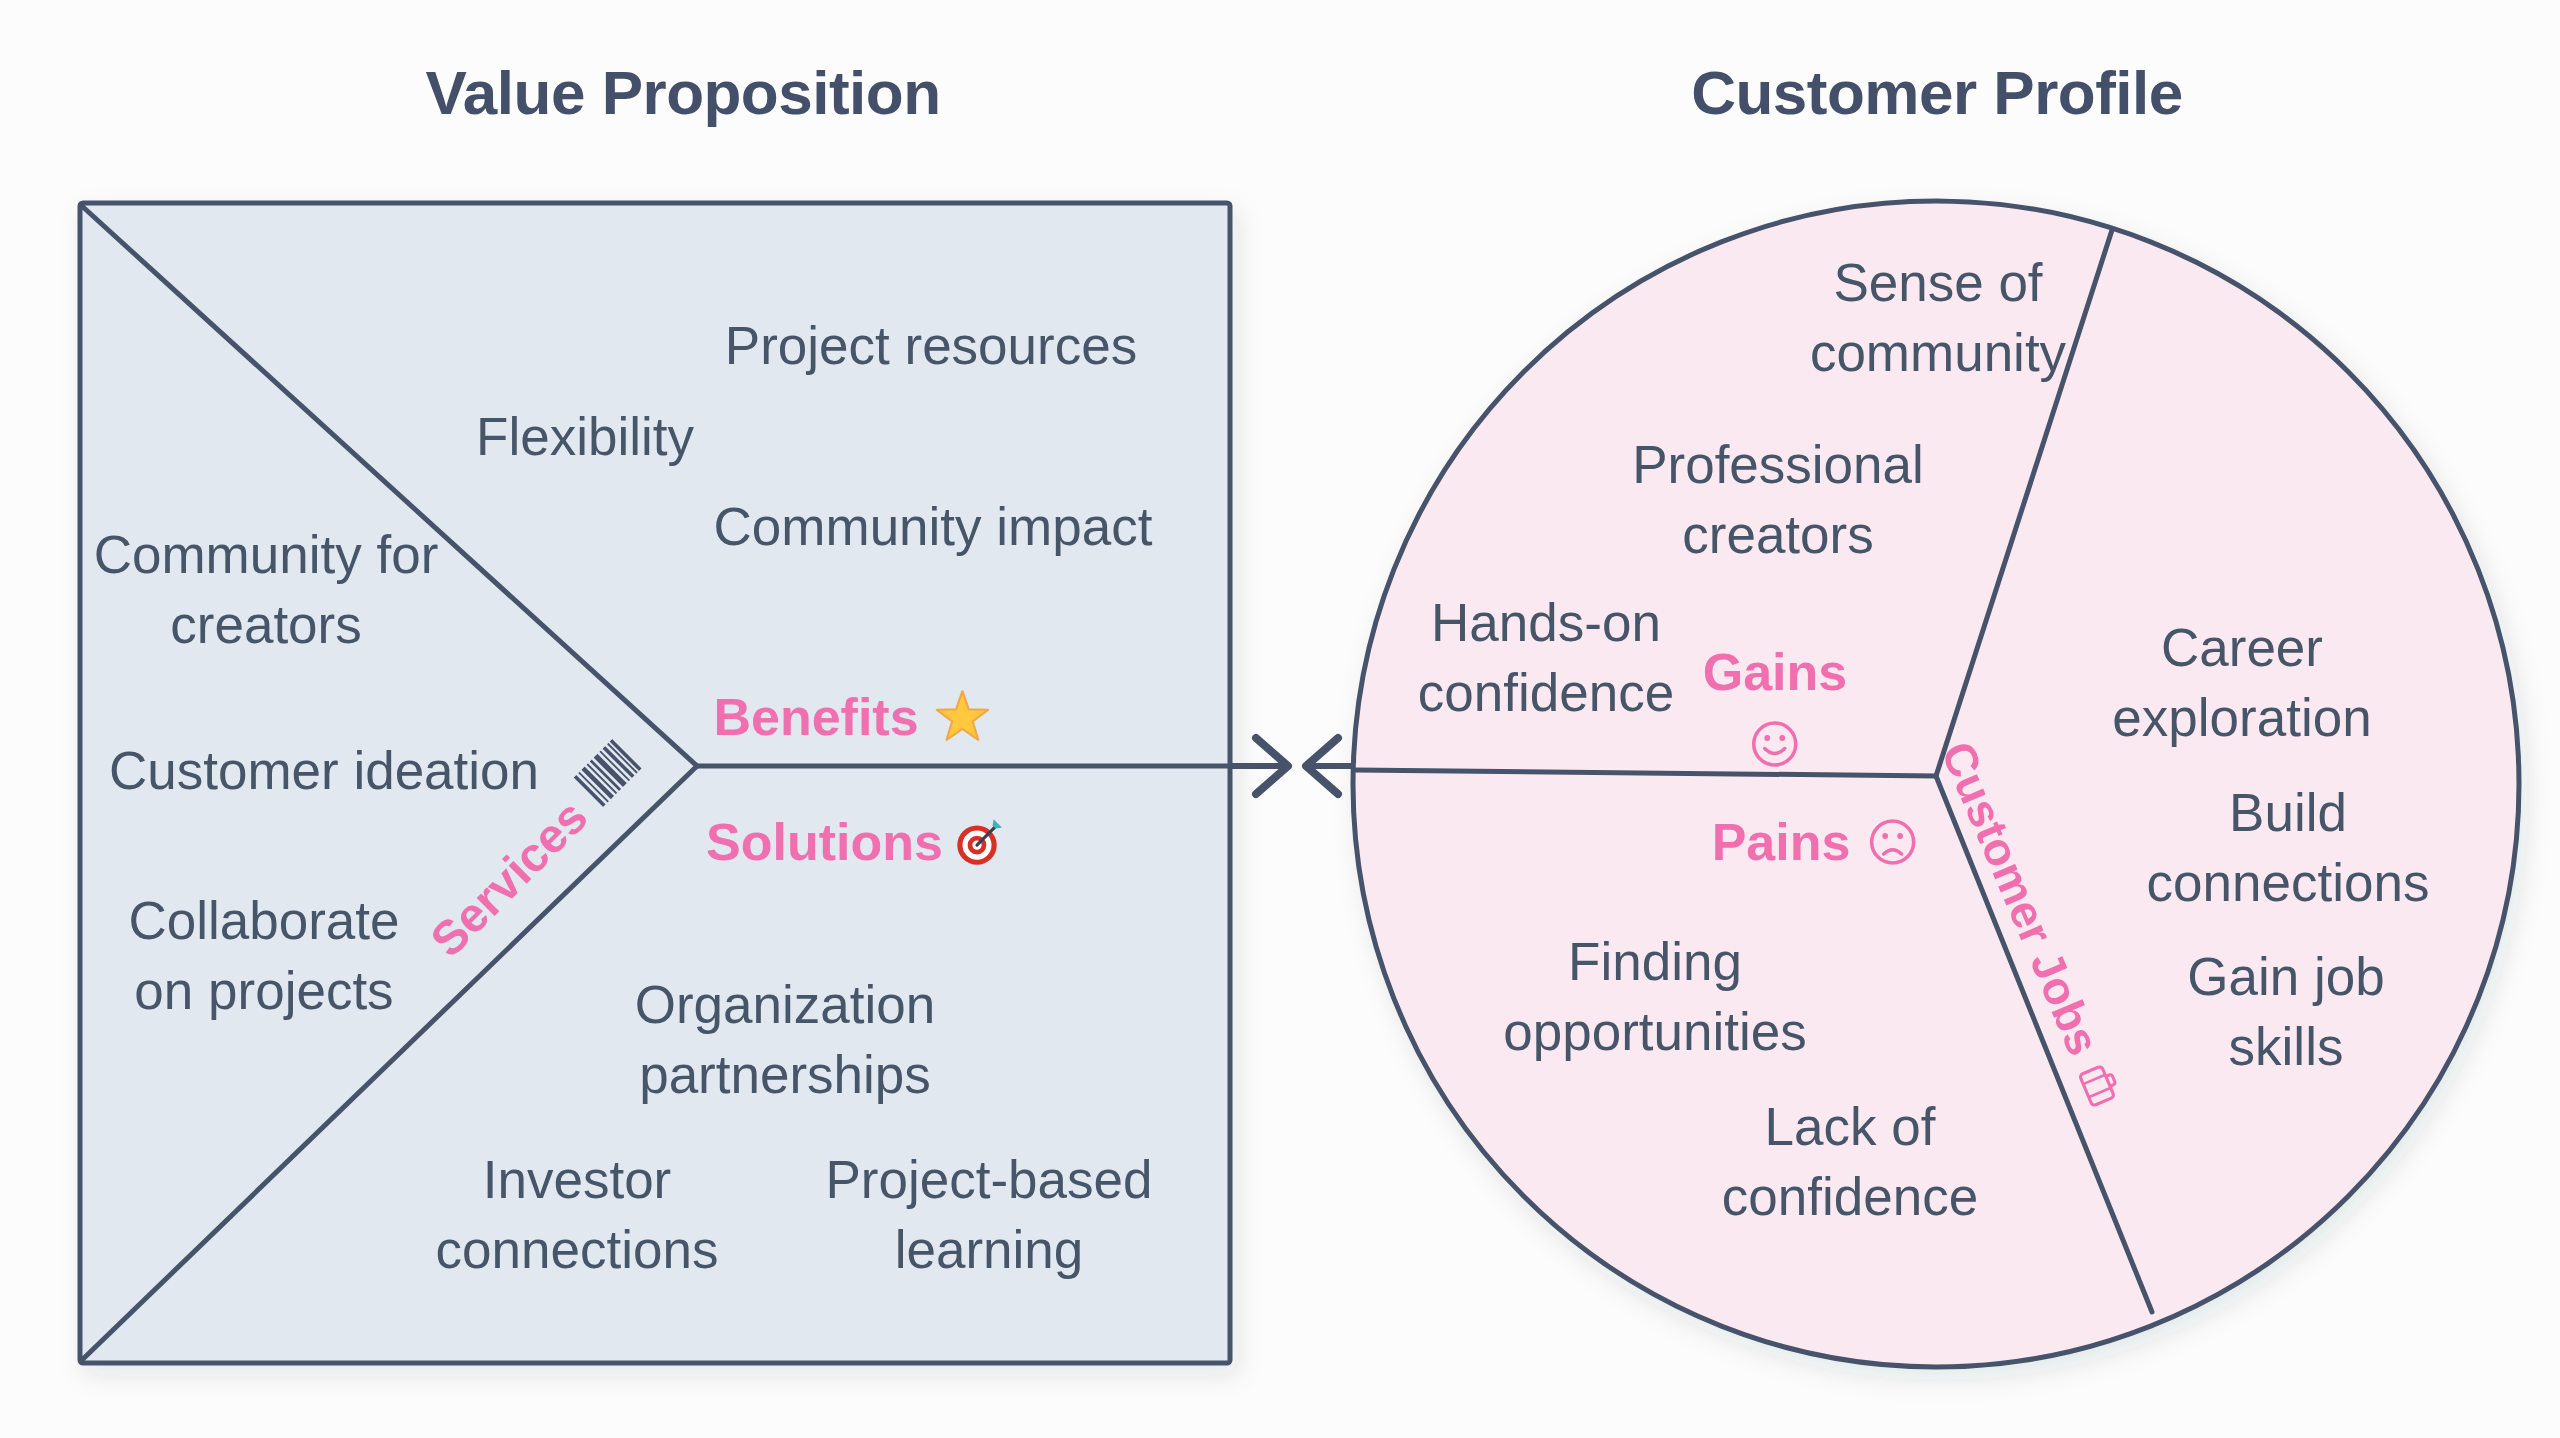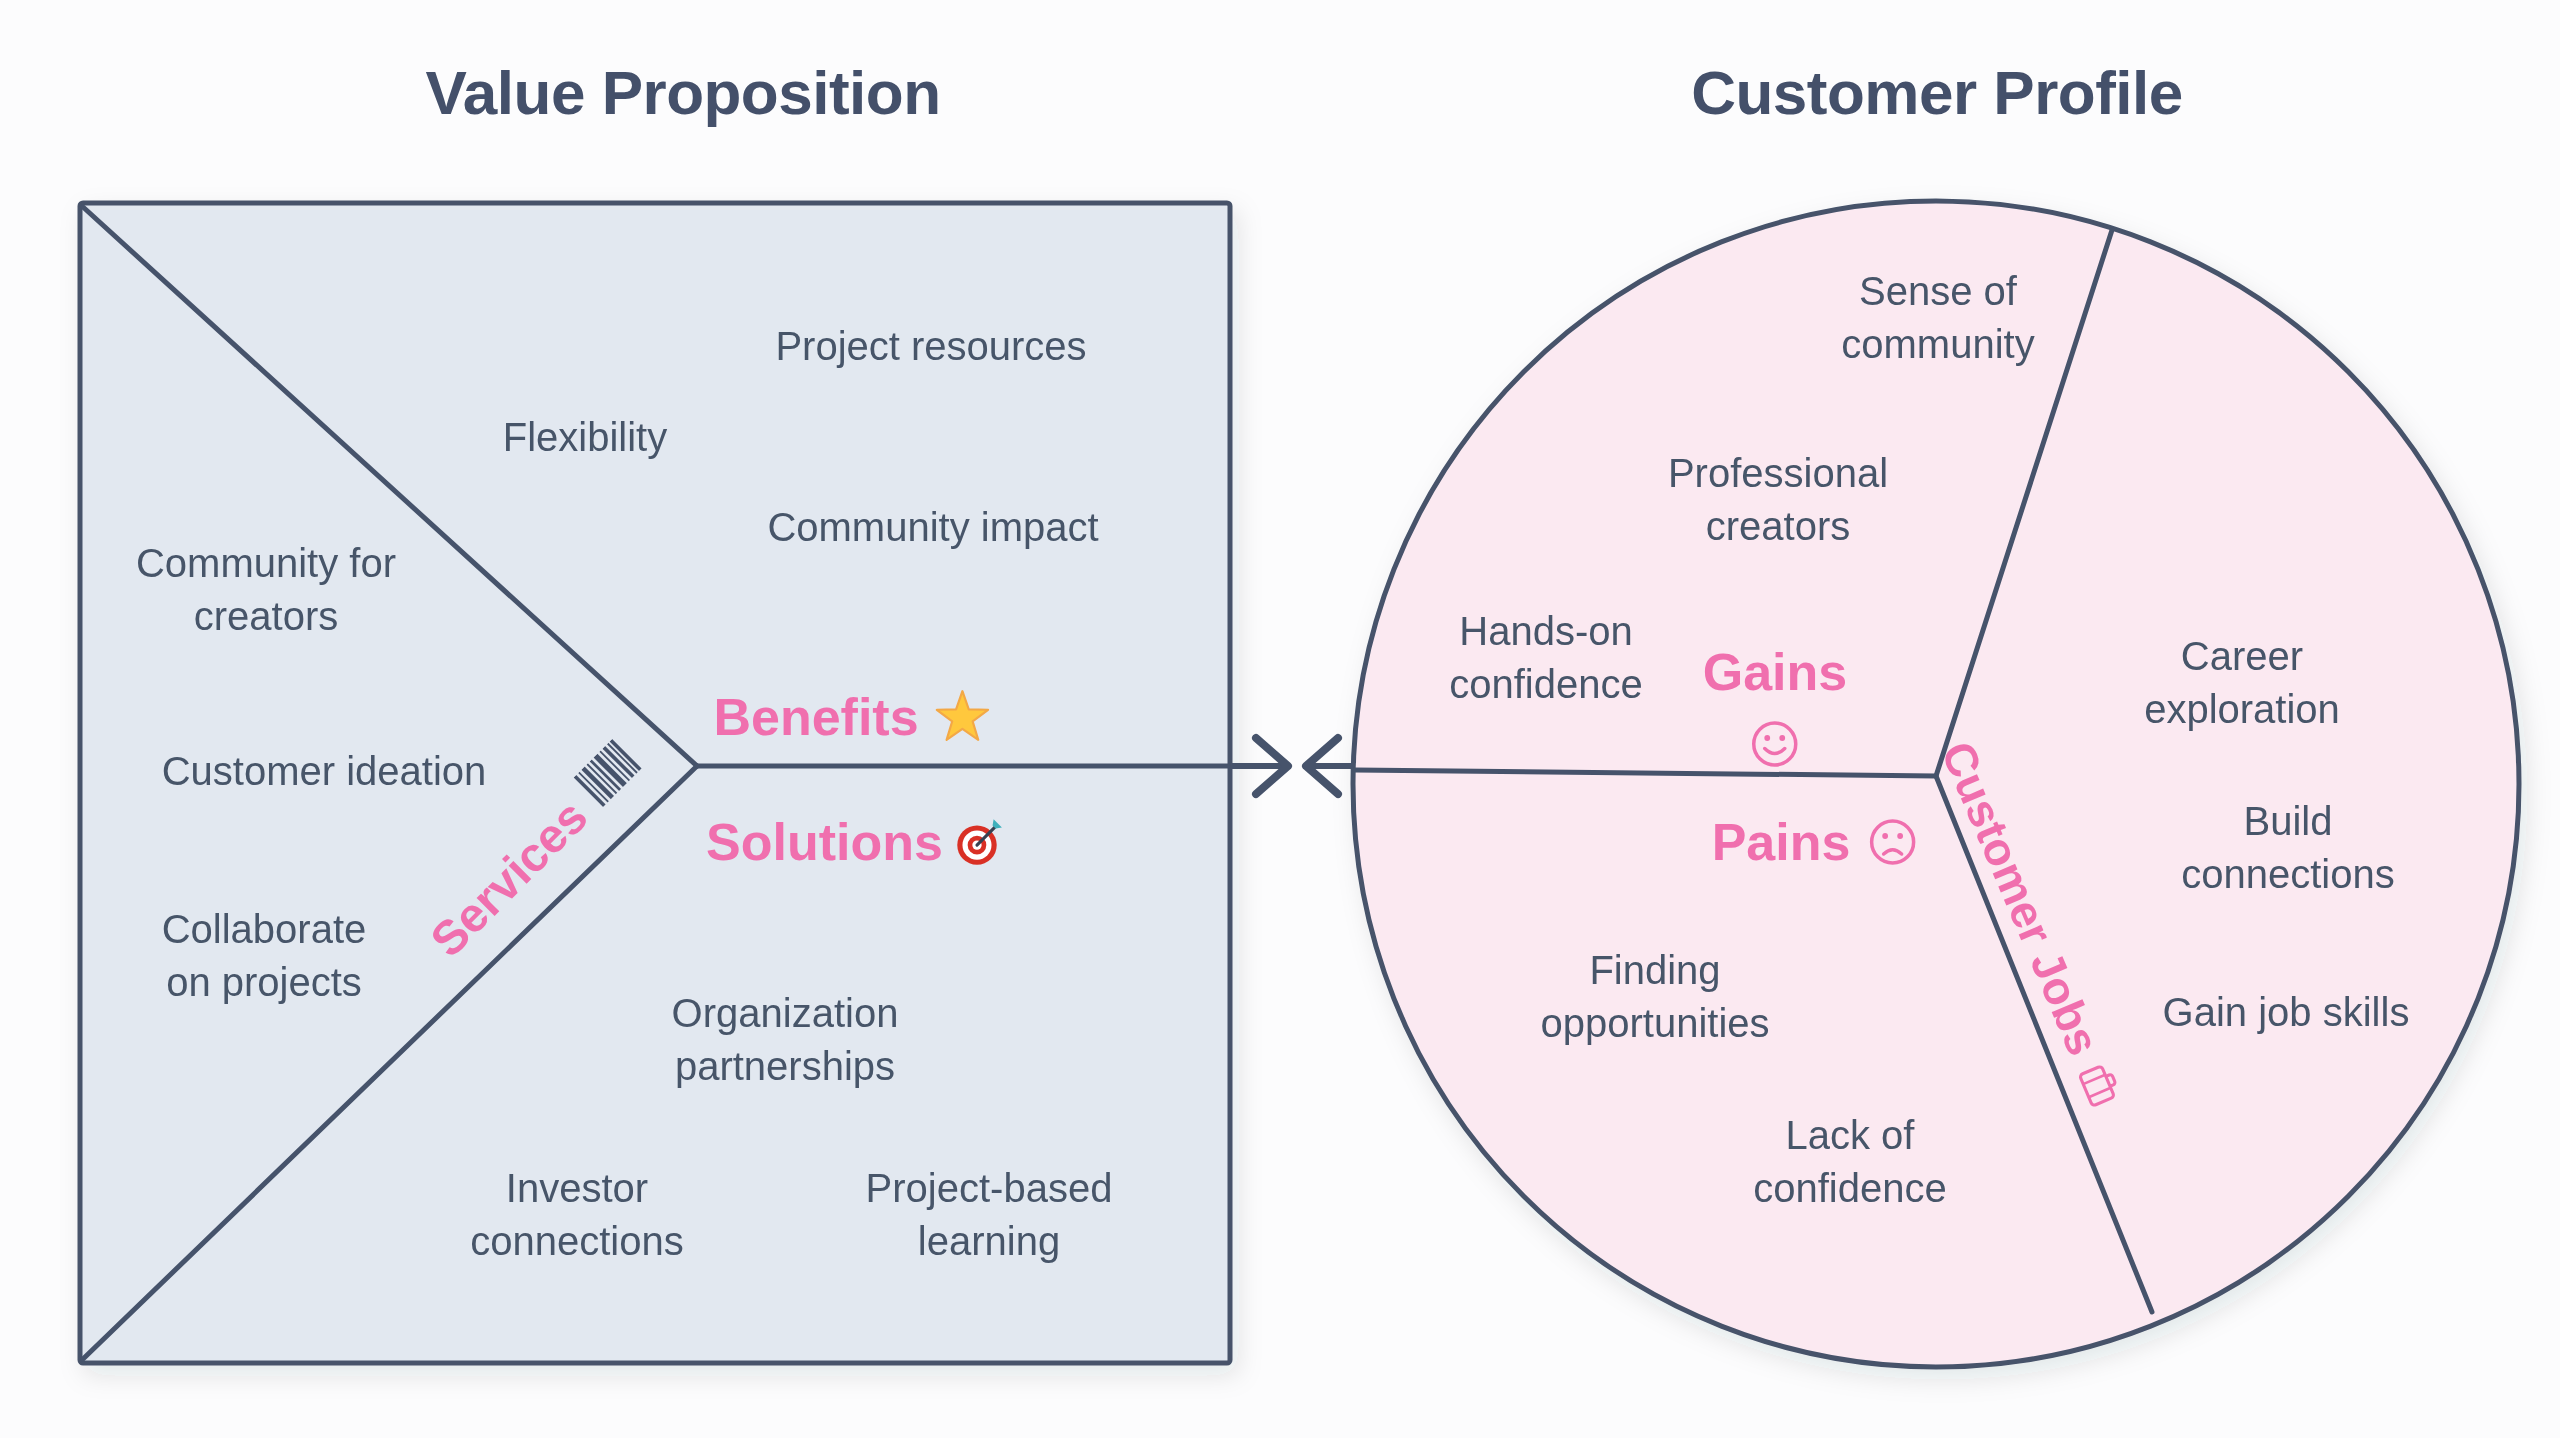--- a/index.html
+++ b/index.html
@@ -8,21 +8,21 @@
     background:#fcfcfd;
     font-family:"Liberation Sans", sans-serif;
     overflow:hidden;
   }
   .canvas{position:relative;width:2560px;height:1172px;}
   .shapes{position:absolute;left:0;top:0;}
   .lbl{
     position:absolute;
     transform:translate(-50%,-50%);
     color:#475569;
-    font-size:40px;
+    font-size:53px;
     font-weight:500;
     line-height:1.32;
     text-align:center;
     white-space:pre-line;
   }
   .title{
     font-size:62px;
     font-weight:700;
     color:#44506a;
     letter-spacing:-0.5px;

